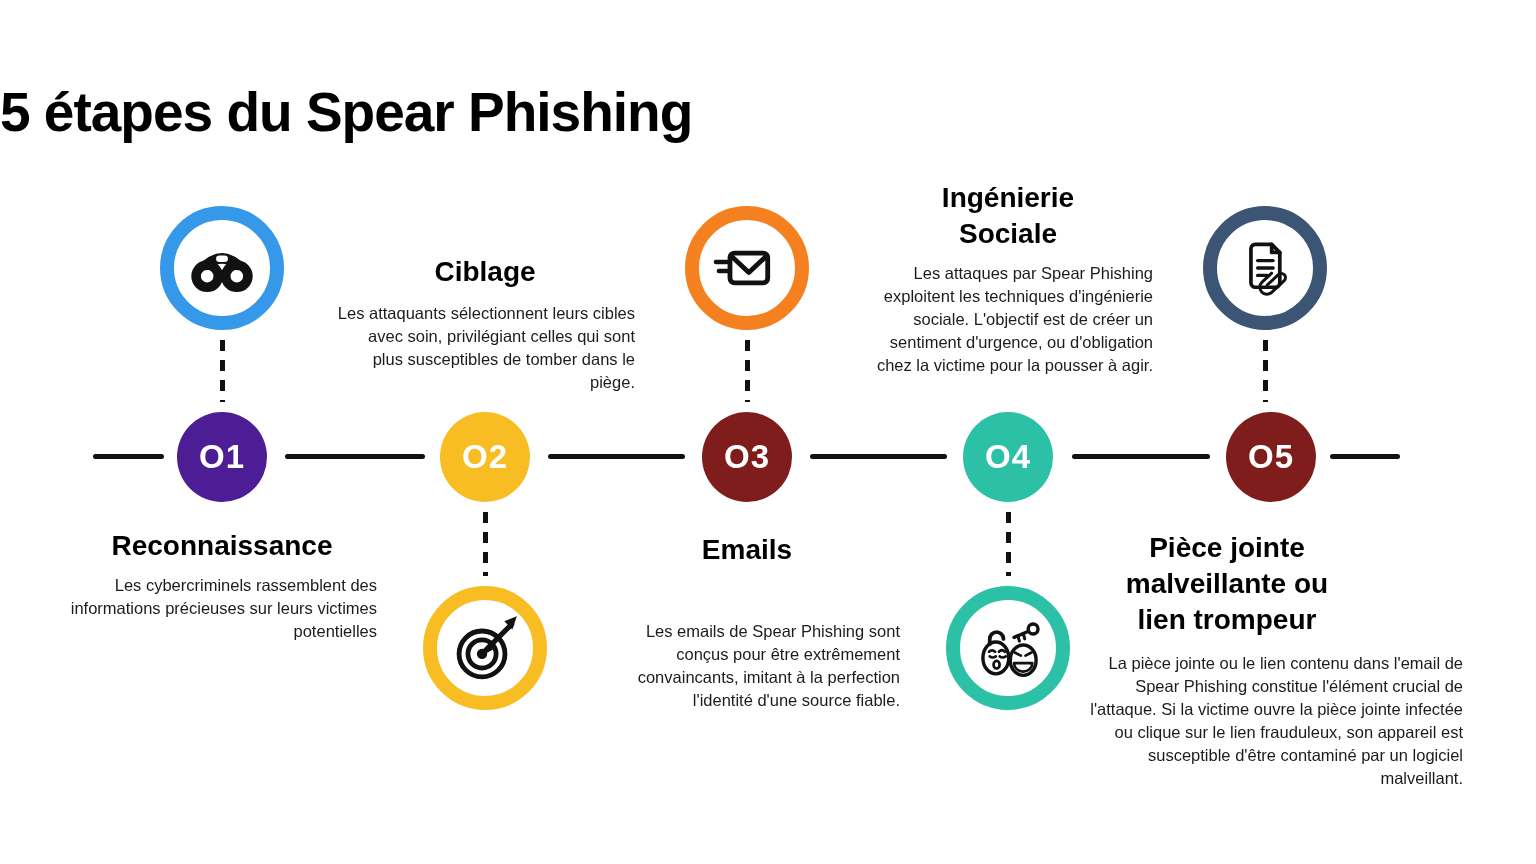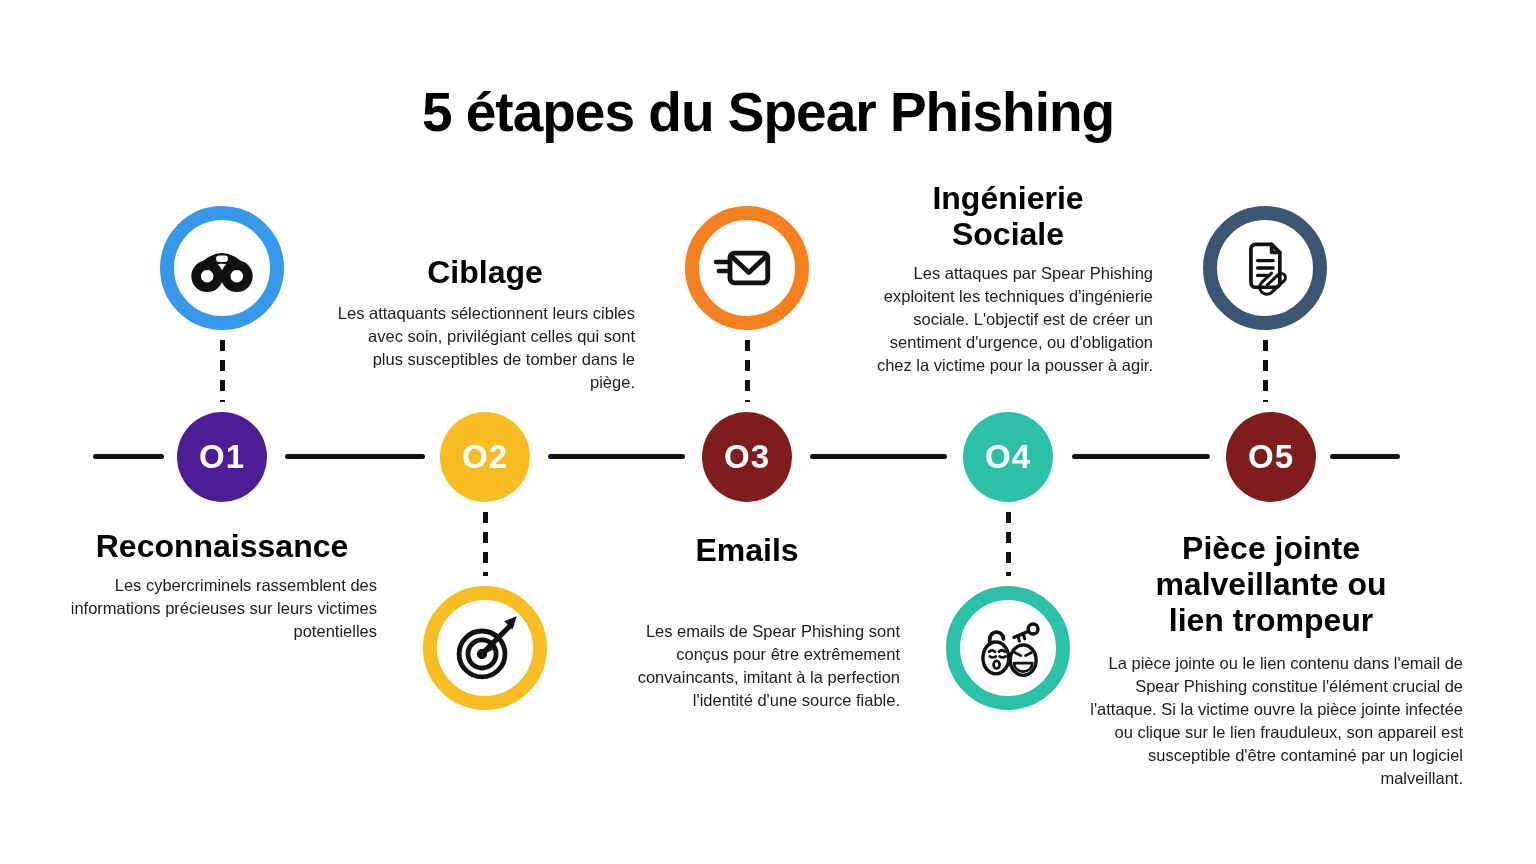--- a/index.html
+++ b/index.html
@@ -1,28 +1,28 @@
 <!DOCTYPE html>
 <html><head>
 <meta charset="utf-8">
 <style>
   html,body{margin:0;padding:0;background:#ffffff;}
   .stage{position:relative;width:1536px;height:864px;background:#ffffff;overflow:hidden;
          font-family:"Liberation Sans",sans-serif;color:#111;}
-  .title{position:absolute;left:0;top:80px;width:1536px;text-align:center;
+  .title{position:absolute;left:0;top:80px;width:1536px;
          font-size:55px;font-weight:700;letter-spacing:-1px;color:#000;}
   .tl-seg{position:absolute;top:454px;height:5px;background:#111;border-radius:3px;}
   .num-circle{position:absolute;top:412px;width:90px;height:90px;border-radius:50%;
               display:flex;align-items:center;justify-content:center;
               color:#fff;font-size:33px;font-weight:700;letter-spacing:1px;}
   .icon-ring{position:absolute;width:124px;height:124px;border-radius:50%;border:14px solid #999;
              background:#fff;box-sizing:border-box;display:flex;align-items:center;justify-content:center;}
   .vdash{position:absolute;width:5px;
          background:repeating-linear-gradient(to bottom,#111 0 11px,transparent 11px 20px);}
-  .step-heading{position:absolute;text-align:center;font-size:32px;font-weight:700;
+  .step-heading{position:absolute;text-align:center;font-size:28px;font-weight:700;
                 color:#000;line-height:36px;}
   .step-body{position:absolute;text-align:right;font-size:16.5px;line-height:23px;color:#1c1c1c;}
   svg{display:block;}
 </style>
 </head>
 <body>
 
 <div class="stage">
 
   <div class="title">5 étapes du Spear Phishing</div>
@@ -127,16 +127,16 @@
         <line x1="40" y1="50" x2="61" y2="50" stroke-width="4.5"></line>
         <line x1="40" y1="60" x2="53" y2="60" stroke-width="4.5"></line>
         <path d="M53 73 l15 -14 a5.5 5.5 0 0 1 8 8 L59 83 a9.5 9.5 0 0 1 -13 -14 l13 -12" stroke-width="4"></path>
       </svg>
     </span>
   </div>
   <div class="vdash" style="left:1263px;top:340px;height:62px;"></div>
   <div class="num-circle" style="left: 1226px; background-color: #7f1d1d;">
     <span>O5</span>
   </div>
-  <div class="step-heading" style="left:1148px;top:530px;width:246px;">Pièce jointe malveillante ou lien trompeur</div>
+  <div class="step-heading" style="left:1104px;top:530px;width:246px;">Pièce jointe malveillante ou lien trompeur</div>
   <div class="step-body" style="left:1078px;top:652px;width:385px;">La pièce jointe ou le lien contenu dans l'email de Spear Phishing constitue l'élément crucial de l'attaque. Si la victime ouvre la pièce jointe infectée ou clique sur le lien frauduleux, son appareil est susceptible d'être contaminé par un logiciel malveillant.</div>
 
 </div>
 
 </body></html>

